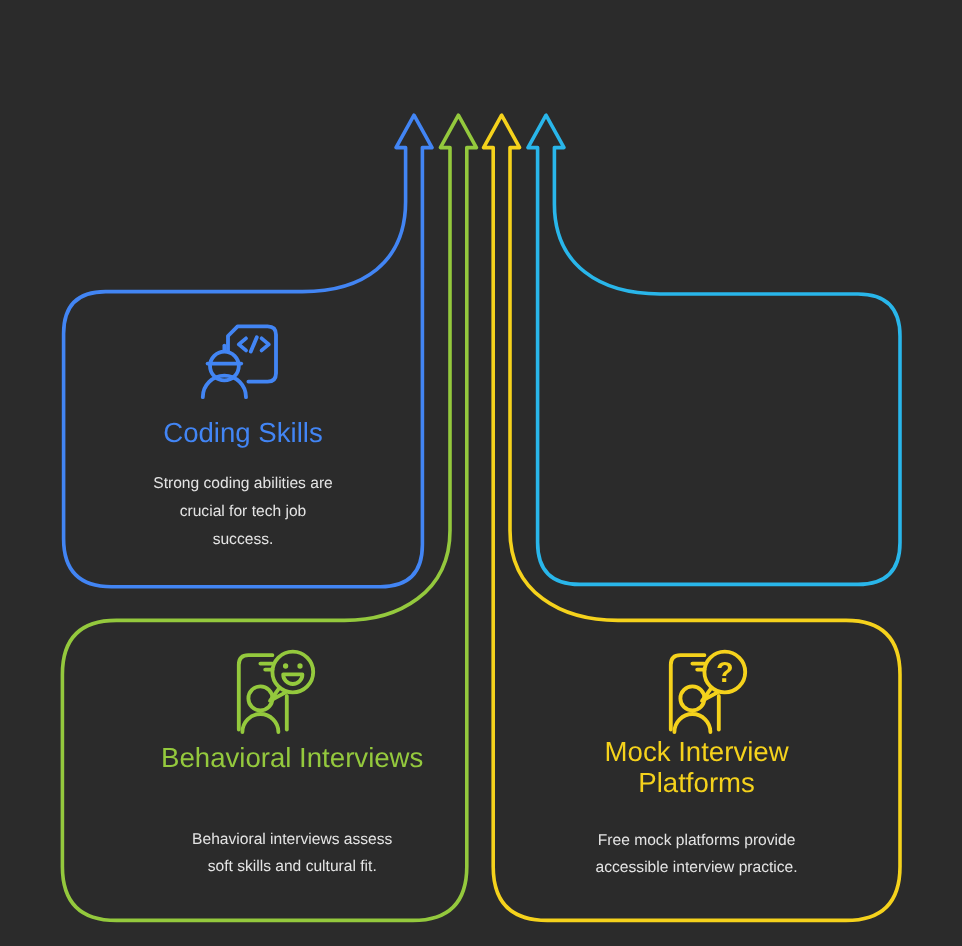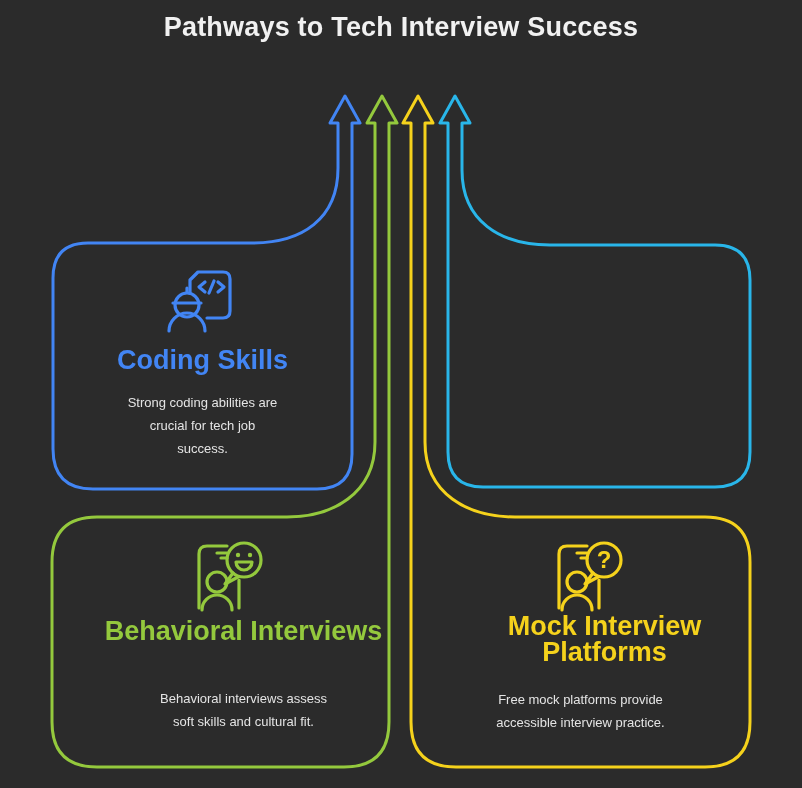--- a/index.html
+++ b/index.html
@@ -29,38 +29,37 @@
     stroke-linejoin:round;
     stroke-linecap:round;
   }
   .card-content { position:absolute; text-align:center; }
   .card-icon { position:absolute; }
   .card-icon .ln { fill:none; stroke:currentColor; stroke-width:3.2; stroke-linecap:round; stroke-linejoin:round; }
   .card-icon .node { fill:#2b2b2b; stroke:currentColor; stroke-width:3; }
   .card-icon .dot { fill:currentColor; stroke:none; }
   .card-title {
     position:absolute; margin:0;
-    font-size:27px; font-weight:700; line-height:26px;
+    font-size:23px; font-weight:400; line-height:26px;
     white-space:pre-line;
     width:100%;
   }
   .card-desc {
     position:absolute; margin:0;
     font-size:13px; font-weight:400; line-height:23px;
     color:#e4e4e4;
     white-space:pre-line;
     width:100%;
   }
 </style>
 </head>
 <body>
 
 <div class="canvas">
 
-  <h1 class="page-title">Pathways to Tech Interview Success</h1>
 
   <svg class="flow" width="802" height="788" viewBox="0 0 802 788">
     <path d="M345,96 L360,123 L352,123 L352,454 Q352,489 317,489 L93,489 Q53,489 53,449 L53,278 Q53,243 88,243 L252,243 C302,243 338,219 338,168 L338,123 L330,123 Z" stroke="#4285f4"></path>
     <path d="M382,96 L397,123 L389,123 L389,722 Q389,767 344,767 L97,767 Q52,767 52,722 L52,562 Q52,517 97,517 L287,517 C332,517 375,494 375,442 L375,123 L367,123 Z" stroke="#94c93d"></path>
     <path d="M418,96 L403,123 L411,123 L411,722 Q411,767 456,767 L705,767 Q750,767 750,722 L750,562 Q750,517 705,517 L515,517 C468,517 425,494 425,442 L425,123 L433,123 Z" stroke="#f5d21c"></path>
     <path d="M455,96 L440,123 L448,123 L448,452 Q448,487 483,487 L715,487 Q750,487 750,452 L750,280 Q750,245 715,245 L550,245 C500,245 462,221 462,170 L462,123 L470,123 Z" stroke="#29b6ea"></path>
   </svg>
 
   <div class="card-content" style="left:53px; top:243px; width:299px; height:246px;">
     <svg class="card-icon" style="left: 112px; top: 20px; color: rgb(66, 133, 244);" width="80" height="80" viewBox="0 0 80 80">
@@ -102,19 +101,19 @@
     <svg class="card-icon" style="left: 136px; top: 17px; color: rgb(245, 210, 28);" width="80" height="78" viewBox="0 0 80 78">
       <path class="ln" d="M12,74 L12,20 Q12,12 20,12 L40,12"></path>
       <path class="ln" d="M30,19 L40,19 M34,24 L40,24"></path>
       <path class="ln" d="M52,46 L52,74"></path>
       <circle class="ln" cx="30" cy="48" r="10"></circle>
       <path class="ln" d="M15,76 A15,15 0 0,1 45,76"></path>
       <circle class="ln" cx="57" cy="26" r="17"></circle>
       <path class="ln" d="M46,39 L38,50 L51,43"></path>
       <text x="57" y="34" text-anchor="middle" font-size="24" font-weight="700" fill="currentColor" font-family="Liberation Sans, sans-serif">?</text>
     </svg>
-    <h2 class="card-title" style="left: 0px; top: 96px; color: rgb(245, 210, 28); padding-left: 24px;">Mock Interview
+    <h2 class="card-title" style="left: 0px; top: 96px; color: rgb(245, 210, 28);">Mock Interview
 Platforms</h2>
     <p class="card-desc" style="left:0; top:171px;">Free mock platforms provide
 accessible interview practice.</p>
   </div>
 
 </div>
 
 </body></html>

